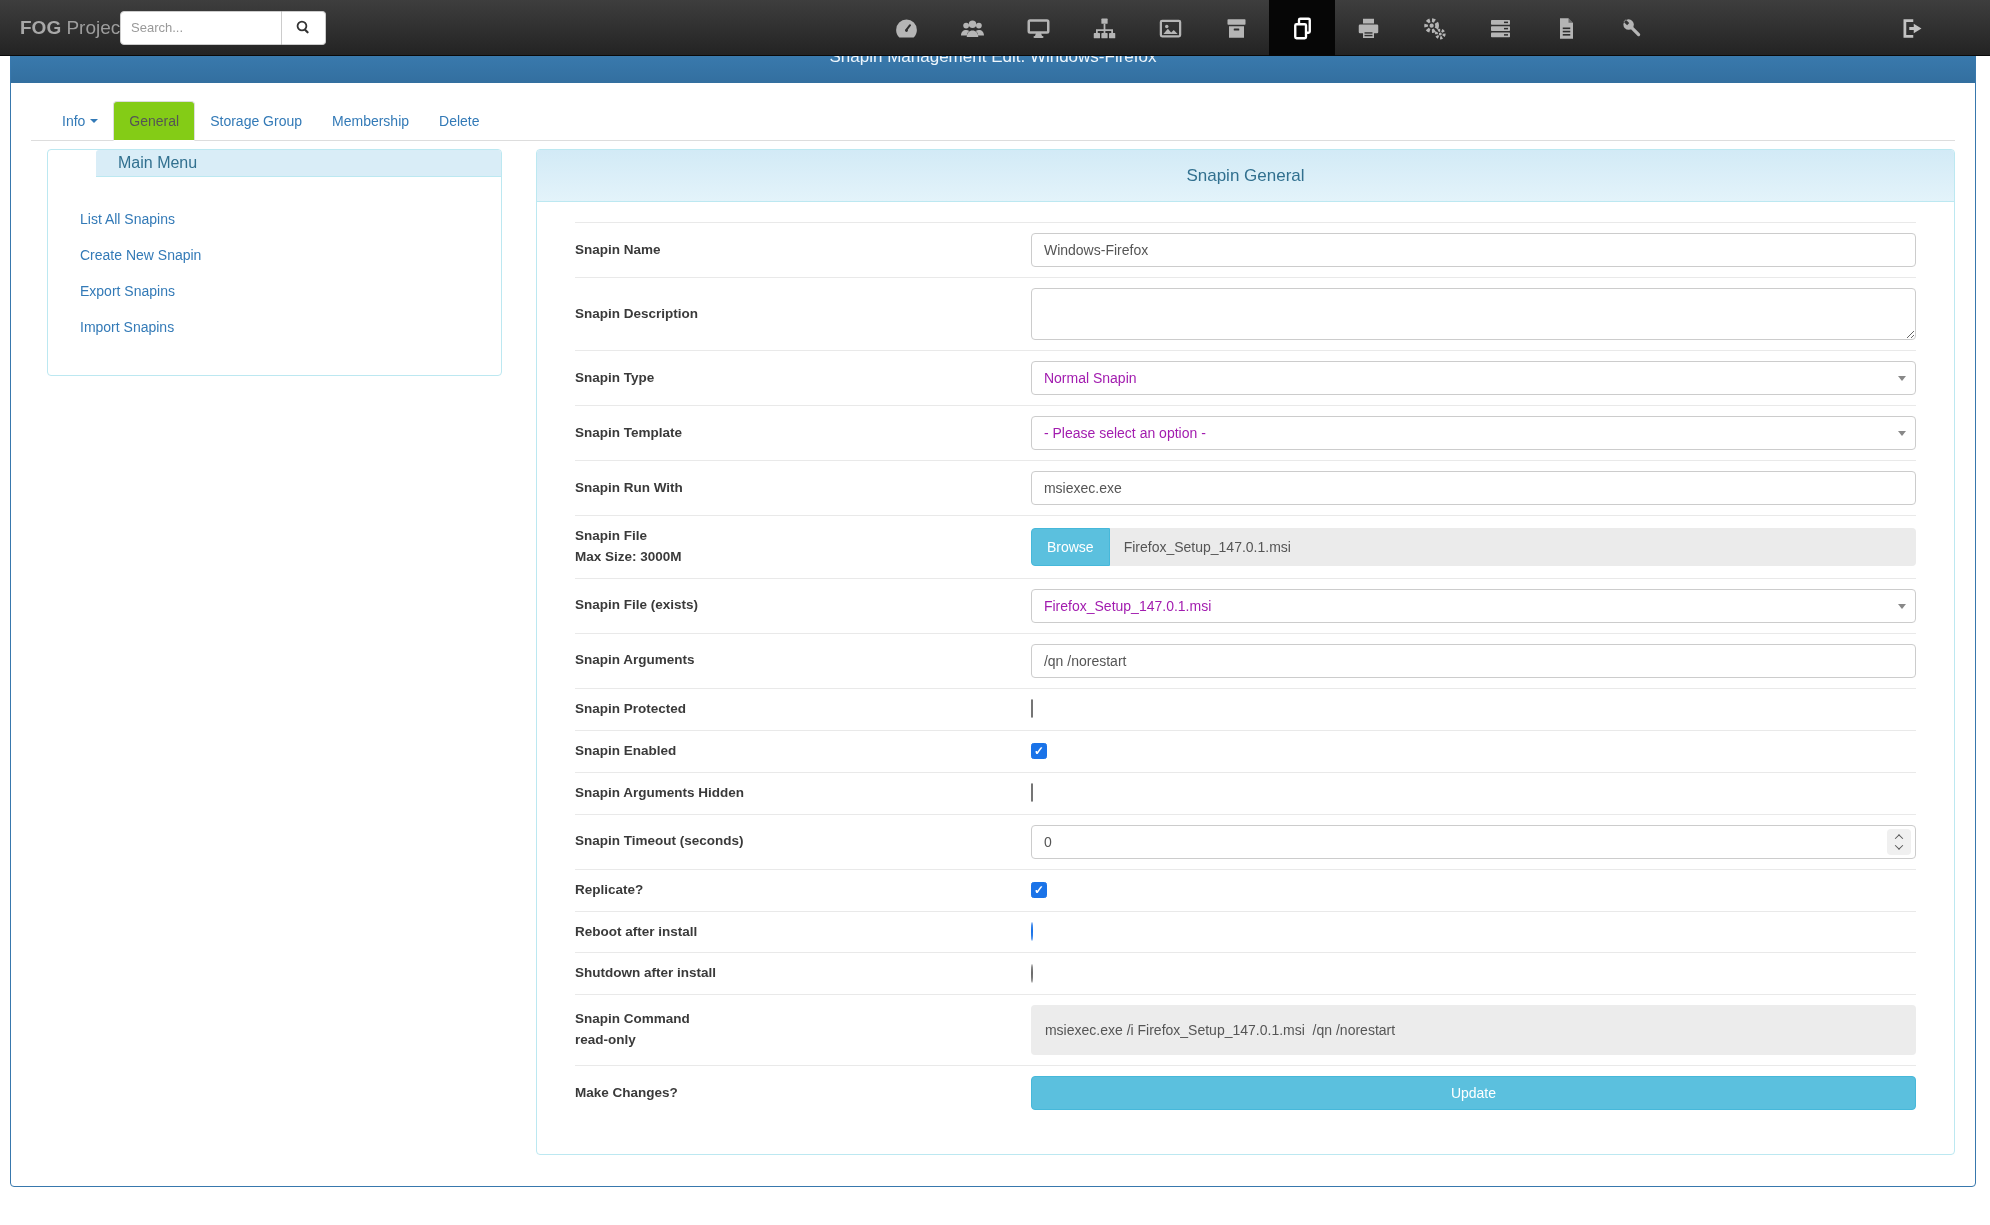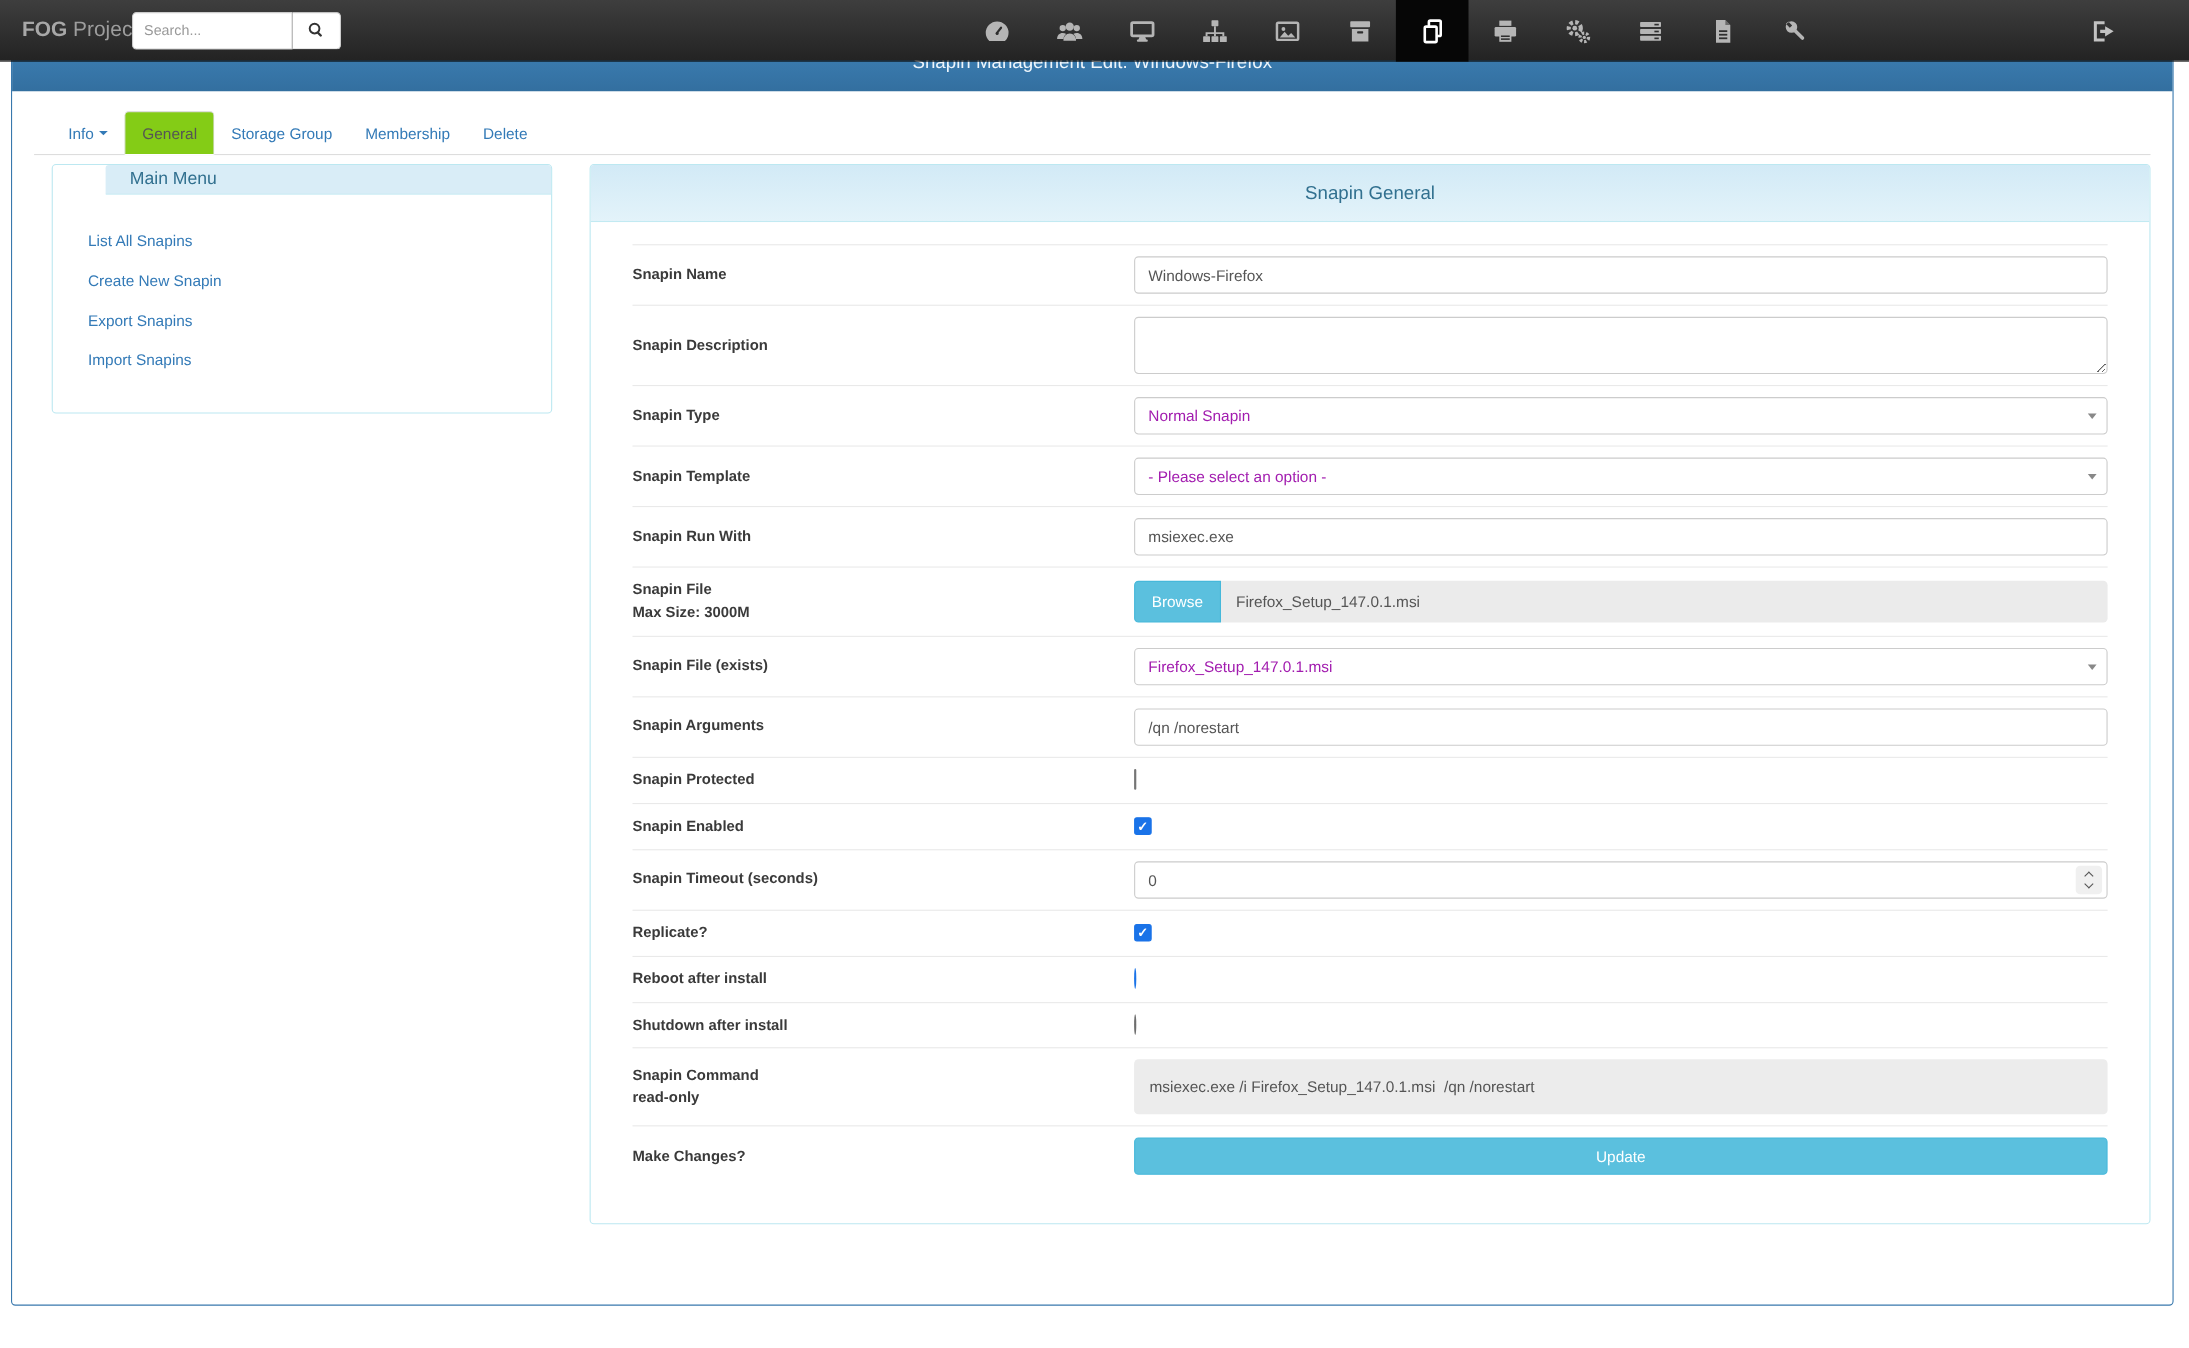--- a/index.html
+++ b/index.html
@@ -14,21 +14,21 @@
   .navbar {
     position:absolute; top:0; left:0; width:100%; height:56px; z-index:50;
     background:linear-gradient(180deg,#3e3e3e,#232323);
     border-bottom:1px solid #0a0a0a;
     display:flex; align-items:center;
   }
   .brand { margin-left:20px; font-size:19px; color:#9d9d9d; white-space:nowrap; width:96px; cursor:pointer; }
   .brand .bold { font-weight:bold; color:#a8a8a8; }
   .search-group { display:flex; margin-left:4px; }
   .search-input {
-    width:146px; height:34px; border:1px solid #ccc; border-radius:4px 0 0 4px;
+    width:162px; height:34px; border:1px solid #ccc; border-radius:4px 0 0 4px;
     padding:0 10px; font-size:13px; color:#c2410c; outline:none; background:#fff;
     font-family:"Liberation Sans", sans-serif;
   }
   .search-input::placeholder { color:#999; }
   .search-btn {
     width:44px; height:34px; background:#fff; border:1px solid #ccc; border-left:none;
     border-radius:0 4px 4px 0; display:flex; align-items:center; justify-content:center; cursor:pointer;
   }
   .nav-icons { position:absolute; left:873px; top:0; height:56px; display:flex; }
   .nav-item {
@@ -250,20 +250,24 @@
             <div><span class="cb"></span></div>
           </div>
 
           <div class="frow">
             <div class="flabel">Snapin Enabled</div>
             <div>
                 <span class="cb checked"></span>
               </div>
           </div>
 
+          <div class="frow">
+            <div class="flabel">Snapin Arguments Hidden</div>
+            <div><span class="cb"></span></div>
+          </div>
 
           <div class="frow">
             <div class="flabel">Snapin Timeout (seconds)</div>
             <div class="num-wrap">
               <input class="tinput" type="text" value="0" style="">
               <span class="spinner">
                 <span class="chev-up"></span>
                 <span class="chev-dn"></span>
               </span>
             </div>

